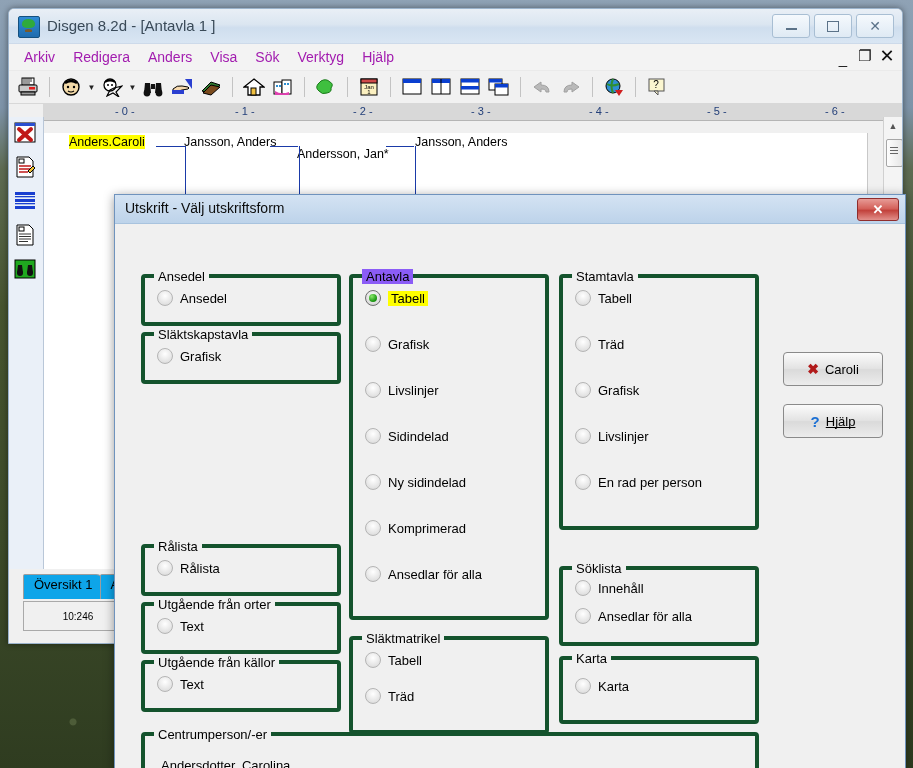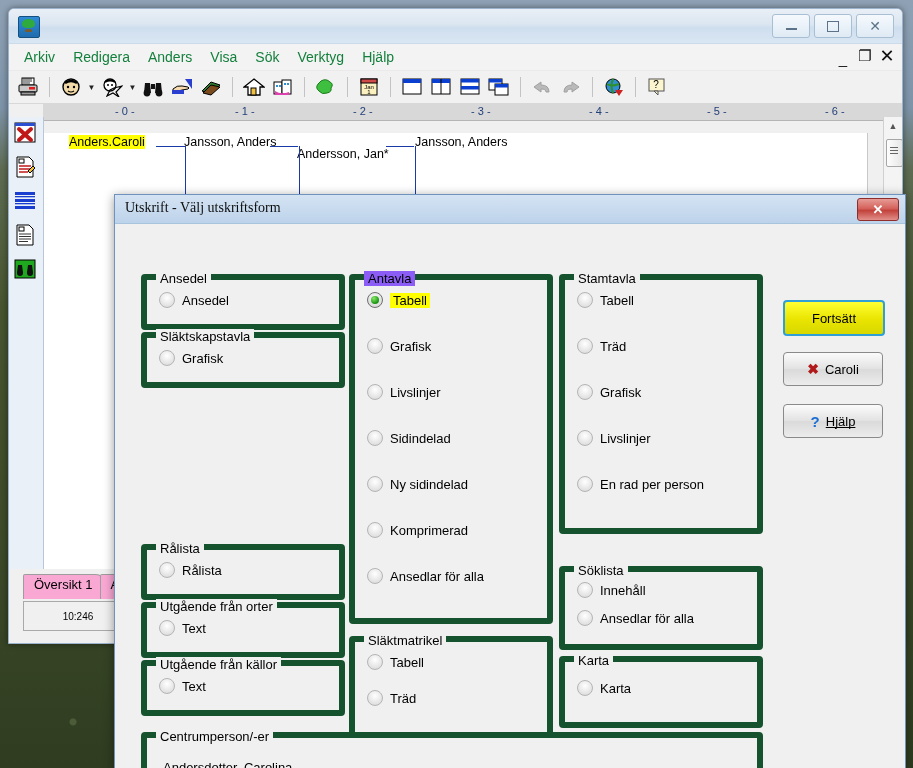--- a/index.html
+++ b/index.html
@@ -36,21 +36,21 @@
   .win-btn{width:36px;height:22px;border:1px solid #a8bed3;border-radius:3px;
     background:linear-gradient(180deg,#f5f9fd,#dfeaf4);display:flex;align-items:center;justify-content:center;
     color:#5b7288;font-size:12px;}
   .win-btn .gl{display:block;}
   .win-btn.min .gl{width:11px;height:2px;background:#5b7288;margin-top:6px;}
   .win-btn.max .gl{width:10px;height:9px;border:1.5px solid #5b7288;}
   .win-btn.cls{font-size:14px;}
 
   .menubar{height:26px;padding:0 6px;display:flex;align-items:center;gap:0;
     background:#f3f3f3;position:relative;border-bottom:1px solid #eaeaea;}
-  .menu-item{padding:3px 9px;font-size:14px;color:#15803d;cursor:default;}
+  .menu-item{padding:3px 9px;font-size:14px;color:#a21caf;cursor:default;}
   .mdi-btns{position:absolute;right:4px;top:1px;display:flex;}
   .mdi-btn{width:22px;height:22px;display:flex;align-items:center;justify-content:center;
     font-size:15px;color:#111;}
 
   .toolbar{height:32px;display:flex;align-items:center;gap:3px;padding:0 6px;
     background:#f1f1f1;border-bottom:1px solid #d8d8d8;}
   .tb-sep{width:1px;height:20px;background:#c3c3c3;margin:0 5px;}
   .tb-ico{width:26px;height:26px;display:flex;align-items:center;justify-content:center;position:relative;}
   .tb-caret{width:9px;height:22px;display:flex;align-items:center;justify-content:center;font-size:8px;color:#222;}
 
@@ -70,39 +70,39 @@
   .vline{position:absolute;width:1px;background:#1a3aa8;}
 
   .vscroll{position:absolute;right:0;top:108px;width:18px;bottom:74px;background:#f4f4f4;border-left:1px solid #d0d0d0;}
   .vs-btn{width:18px;height:18px;display:flex;align-items:center;justify-content:center;font-size:9px;color:#555;}
   .vs-thumb{position:absolute;left:2px;top:22px;width:15px;height:26px;border:1px solid #a6a6a6;border-radius:2px;
     background:linear-gradient(90deg,#fdfdfd,#e6e6e6);}
   .vs-thumb:after{content:"";position:absolute;left:3px;top:7px;width:8px;height:1px;background:#666;
     box-shadow:0 3px 0 #666,0 6px 0 #666;}
 
   .tabs{position:absolute;left:14px;bottom:44px;display:flex;align-items:flex-end;height:24px;}
-  .tab{height:22px;padding:2px 10px 0 10px;font-size:13px;background:#f9a8d4;border:1px solid #9d9d9d;
+  .tab{height:22px;padding:2px 10px 0 10px;font-size:13px;background:#0ea5e9;border:1px solid #9d9d9d;
     border-bottom:none;border-radius:2px 8px 0 0;margin-right:-4px;}
   .statusbar{position:absolute;left:14px;right:14px;bottom:12px;height:28px;background:#f0f0f0;
     border:1px solid #a9a9a9;display:flex;align-items:center;}
   .sb-cell{width:108px;text-align:center;font-size:10px;border-right:1px solid #bdbdbd;}
 
   
   .dialog{position:absolute;left:114px;top:194px;width:790px;height:574px;background:#f0f0f0;
     border:1px solid #6f93bd;box-shadow:0 2px 10px rgba(0,0,0,.4);}
   .dlg-title{height:28px;background:linear-gradient(180deg,#d4e3f3,#bdd3ea);
-    border-bottom:1px solid #a8c3de;position:relative;font-family:Liberation Serif, serif;}
+    border-bottom:1px solid #a8c3de;position:relative;}
   .dlg-title-text{position:absolute;left:10px;top:5px;font-size:14px;color:#0c0c0c;}
   .dlg-close{position:absolute;right:6px;top:3px;width:40px;height:21px;border:1px solid #8f2d2d;border-radius:3px;
     background:linear-gradient(180deg,#e79b96 0%,#d4625b 45%,#c2423c 55%,#e2908b 100%);
     display:flex;align-items:center;justify-content:center;color:#fff;font-size:13px;font-weight:bold;}
 
   .dlg-body{position:relative;height:546px;}
 
-  .grp{position:absolute;border:6px solid #14532d;border-radius:4px;background:#f0f0f0;}
+  .grp{position:absolute;border:4px solid #14532d;border-radius:4px;background:#f0f0f0;}
   .grp-legend{position:absolute;top:-9px;left:9px;background:#f0f0f0;padding:0 4px;font-size:13px;color:#000;}
   .grp-legend.hl{background:#8b5cf6;}
 
   .rad{position:absolute;display:flex;align-items:center;gap:7px;font-size:13px;}
   .rad .dot{width:14px;height:14px;border-radius:50%;border:1px solid #b5b5b5;
     background:radial-gradient(circle at 50% 35%,#ffffff,#e2e2e2 70%,#cfcfcf 100%);flex:none;position:relative;}
   .rad.on .dot{border:1px solid #6f6f6f;background:radial-gradient(circle at 50% 35%,#fbfbfb,#dcdcdc 70%,#bdbdbd 100%);}
   .rad.on .dot:after{content:"";position:absolute;left:3px;top:3px;width:8px;height:8px;border-radius:50%;
     background:radial-gradient(circle at 35% 30%,#8ae86a,#1d9a14 65%,#0d6b09 100%);}
   .rad .lbl{white-space:nowrap;}
@@ -121,20 +121,21 @@
 </head>
 <body>
 
 <div id="root">
   <div class="wallpaper"></div>
 
   <div class="app-window">
 
     <div class="titlebar">
       <div class="title-icon"></div>
+      <div class="title-text">Disgen 8.2d - [Antavla 1 ]</div>
       <div class="win-btns">
         <div class="win-btn min">
             <span class="gl"></span>
           </div>
         <div class="win-btn max">
             <span class="gl"></span>
           </div>
         <div class="win-btn cls">✕</div>
       </div>
     </div>
@@ -515,23 +516,20 @@
           <span class="dot"></span>
           <span class="lbl">Karta</span>
         </div>
       </div>
 
       <div class="grp centerbox" style="left:26px;top:508px;width:610px;height:56px;">
         <div class="grp-legend">Centrumperson/-er</div>
         <div class="center-val">Andersdotter, Carolina</div>
       </div>
 
-      <div class="btn primary" style="left:668px;top:76px;">
-        <span>Fortsätt</span>
-      </div>
       <div class="btn" style="left:668px;top:128px;">
         <span class="x">✖</span>
         <span>Caroli</span>
       </div>
       <div class="btn" style="left:668px;top:180px;">
         <span class="q">?</span>
         <span style="text-decoration:underline;text-decoration-skip-ink:none;">Hjälp</span>
       </div>
 
     </div>

